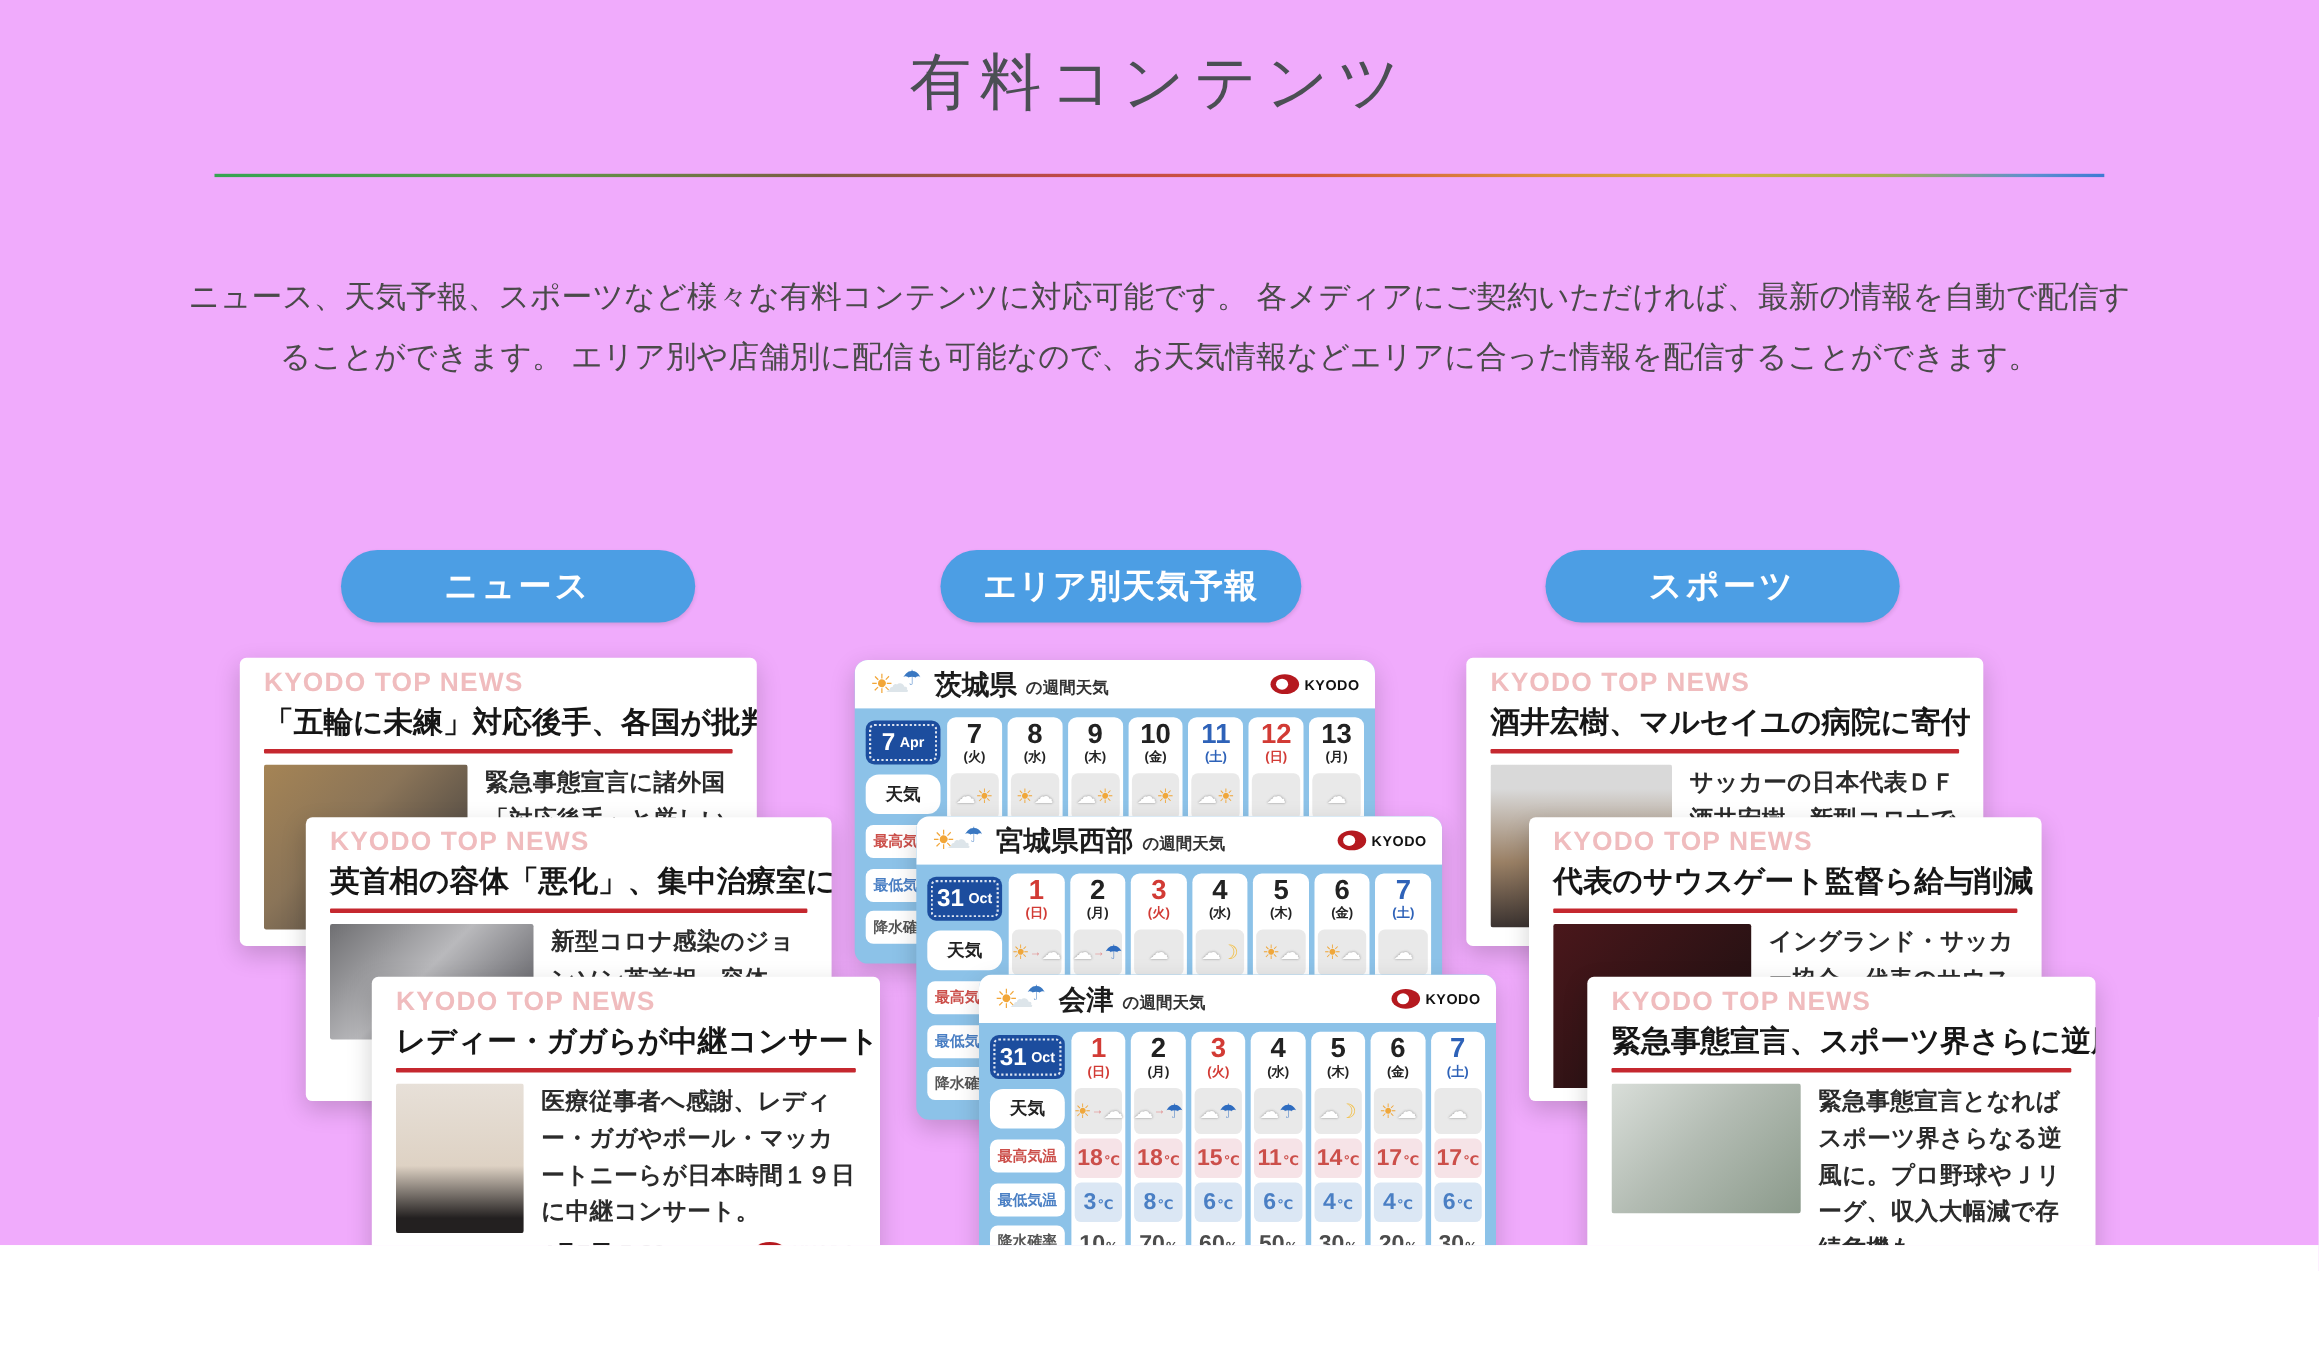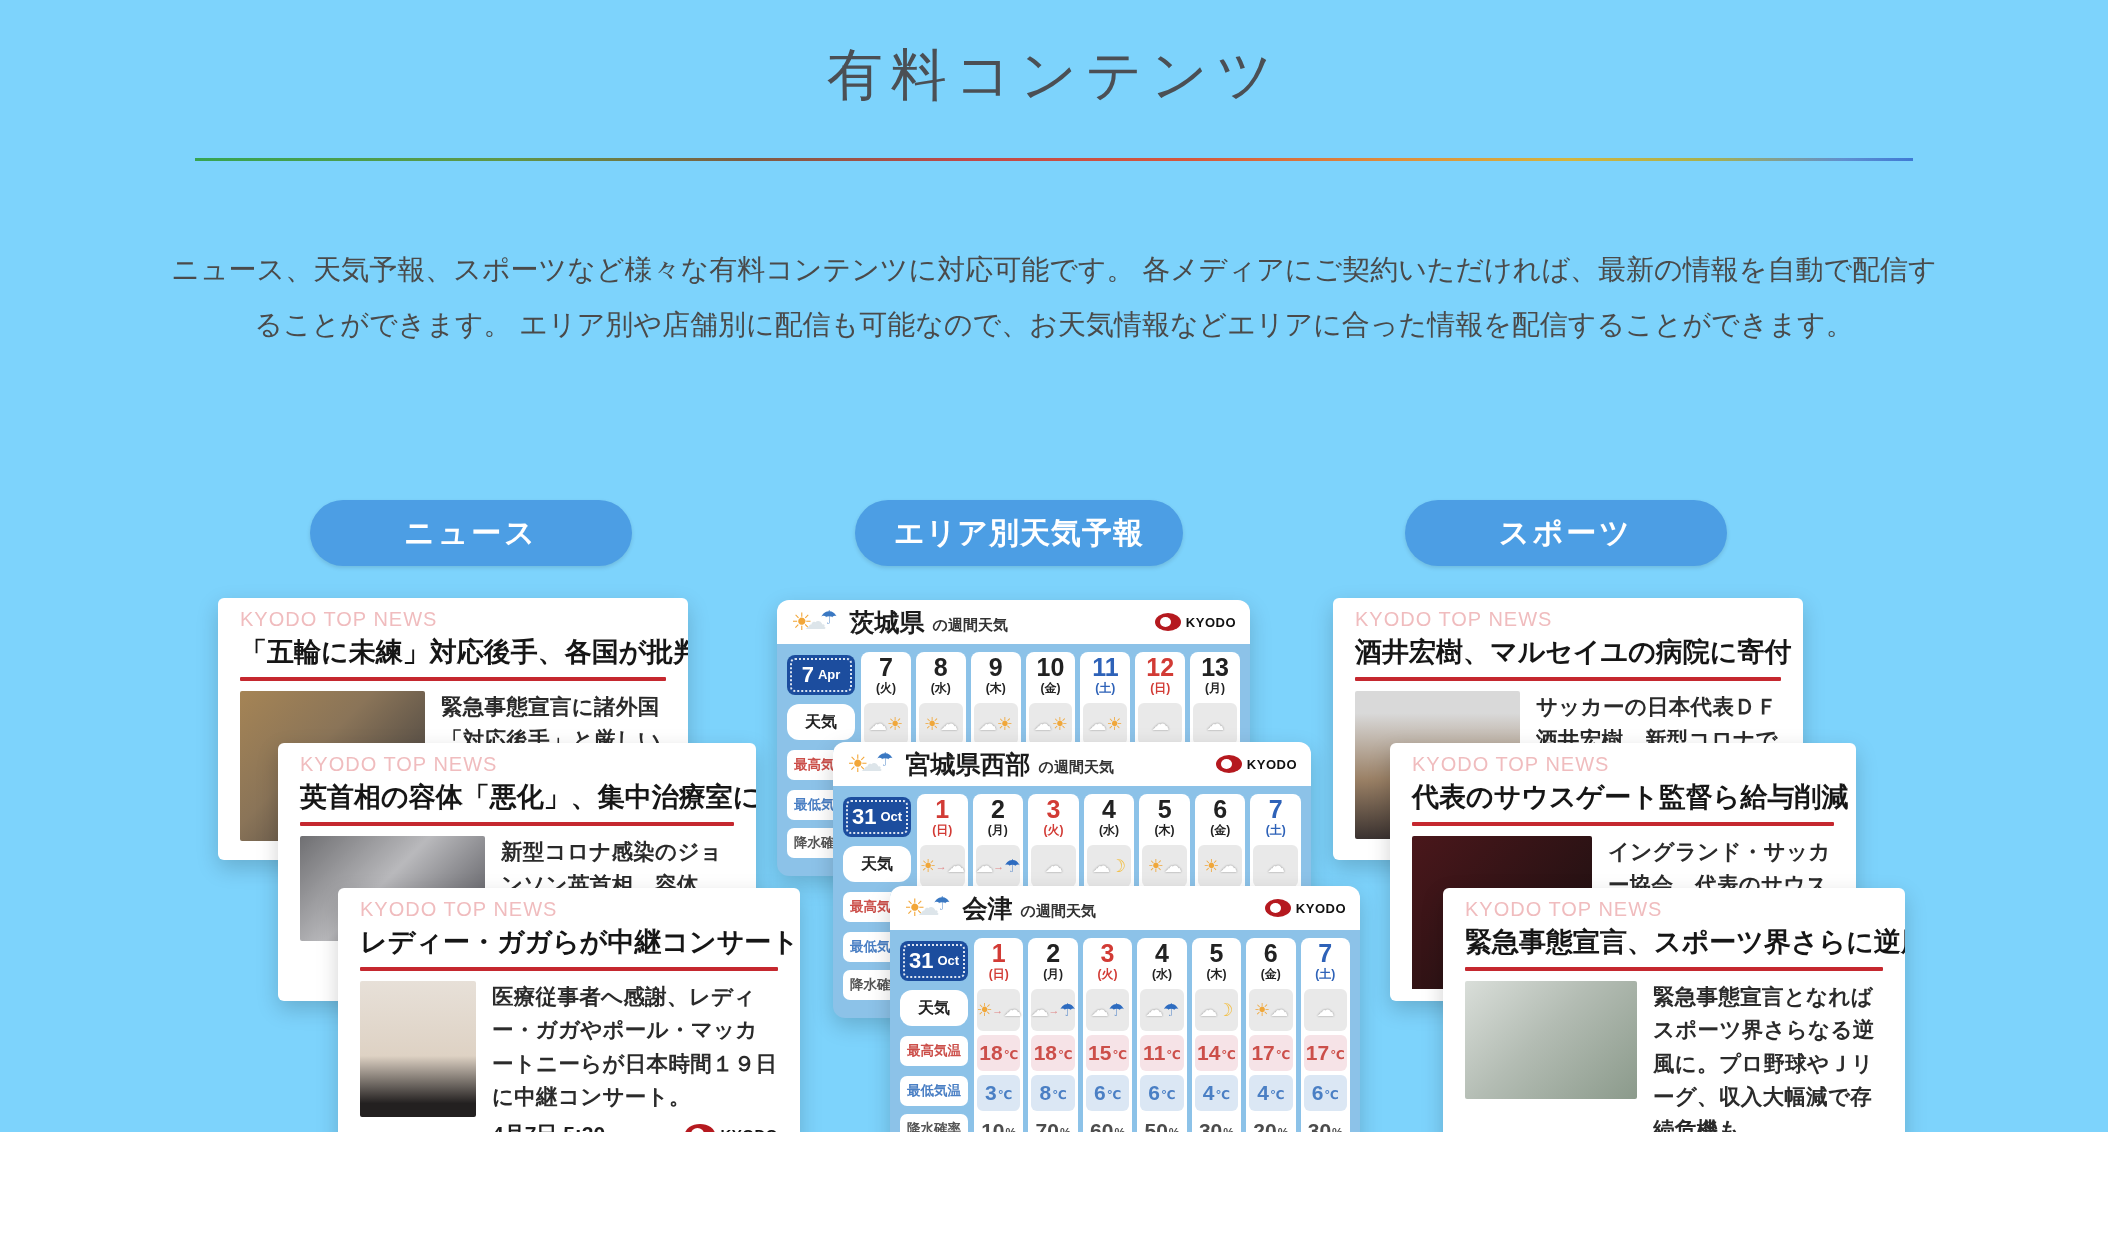--- a/index.html
+++ b/index.html
@@ -1,16 +1,16 @@
 <!DOCTYPE html>
 <html><head>
 <meta charset="utf-8">
 <style>
   html,body{margin:0;padding:0;background:#fff;}
-  .stage{position:relative;width:2108px;height:1132px;background:#7dd3fc;overflow:hidden;
+  .stage{position:relative;width:2108px;height:1132px;background:#f0abfc;overflow:hidden;
          font-family:"Liberation Sans","DejaVu Sans",sans-serif;}
 
   
   .page-title{position:absolute;top:38px;left:0;width:100%;text-align:center;
     font-size:56px;color:#4b4f54;letter-spacing:8px;font-weight:400;}
   .rainbow{position:absolute;left:195px;top:158px;width:1718px;height:3px;
     background:linear-gradient(90deg,#36a452 0%,#5f9747 18%,#7c5c44 32%,#c04848 45%,
       #d4573c 58%,#dd8e3c 70%,#d2b43e 80%,#a8b04c 88%,#5f8fd0 96%,#3f7ad4 100%);}
   .desc{position:absolute;top:243px;left:50%;transform:translateX(-50%);width:2040px;
     text-align:center;font-size:28px;color:#4a4a4a;line-height:1.95;}
@@ -29,21 +29,21 @@
   .col-sports{left:1333px;top:598px;width:640px;height:580px;}
   .ncard{position:absolute;background:#fff;border-radius:6px;
     box-shadow:0 8px 22px rgba(0,0,0,.18);padding:10px 22px 12px;
     display:flex;flex-direction:column;box-sizing:border-box;overflow:hidden;}
   .col-news .ncard:nth-of-type(1){left:0;top:0;width:470px;height:262px;z-index:1;}
   .col-news .ncard:nth-of-type(2){left:60px;top:145px;width:478px;height:258px;z-index:2;}
   .col-news .ncard:nth-of-type(3){left:120px;top:290px;width:462px;height:258px;z-index:3;}
   .col-sports .ncard:nth-of-type(1){left:0;top:0;width:470px;height:262px;z-index:1;}
   .col-sports .ncard:nth-of-type(2){left:57px;top:145px;width:466px;height:258px;z-index:2;}
   .col-sports .ncard:nth-of-type(3){left:110px;top:290px;width:462px;height:258px;z-index:3;}
-  .brand{color:#f0bcbe;font-weight:normal;font-size:20px;letter-spacing:1px;line-height:1.1;}
+  .brand{color:#f0bcbe;font-weight:bold;font-size:24px;letter-spacing:1px;line-height:1.1;}
   .ntitle{text-align:left;font-size:27px;font-weight:bold;color:#161616;
     margin-top:4px;white-space:nowrap;}
   .redline{height:4px;background:#c5282f;margin:7px 0 10px;border-radius:1px;}
   .nrow{display:flex;gap:16px;flex:1;overflow:hidden;}
   .nphoto{flex:none;border-radius:2px;}
   .nphoto[data-photo="cabinet"]{width:185px;height:150px;
     background:linear-gradient(135deg,#a58455 0%,#8a7458 40%,#5d5348 70%,#3c3c42 100%);}
   .nphoto[data-photo="boris"]{width:185px;height:105px;
     background:linear-gradient(135deg,#6f6f72 0%,#b9b9bc 45%,#4a4a50 100%);}
   .nphoto[data-photo="gaga"]{width:116px;height:136px;

